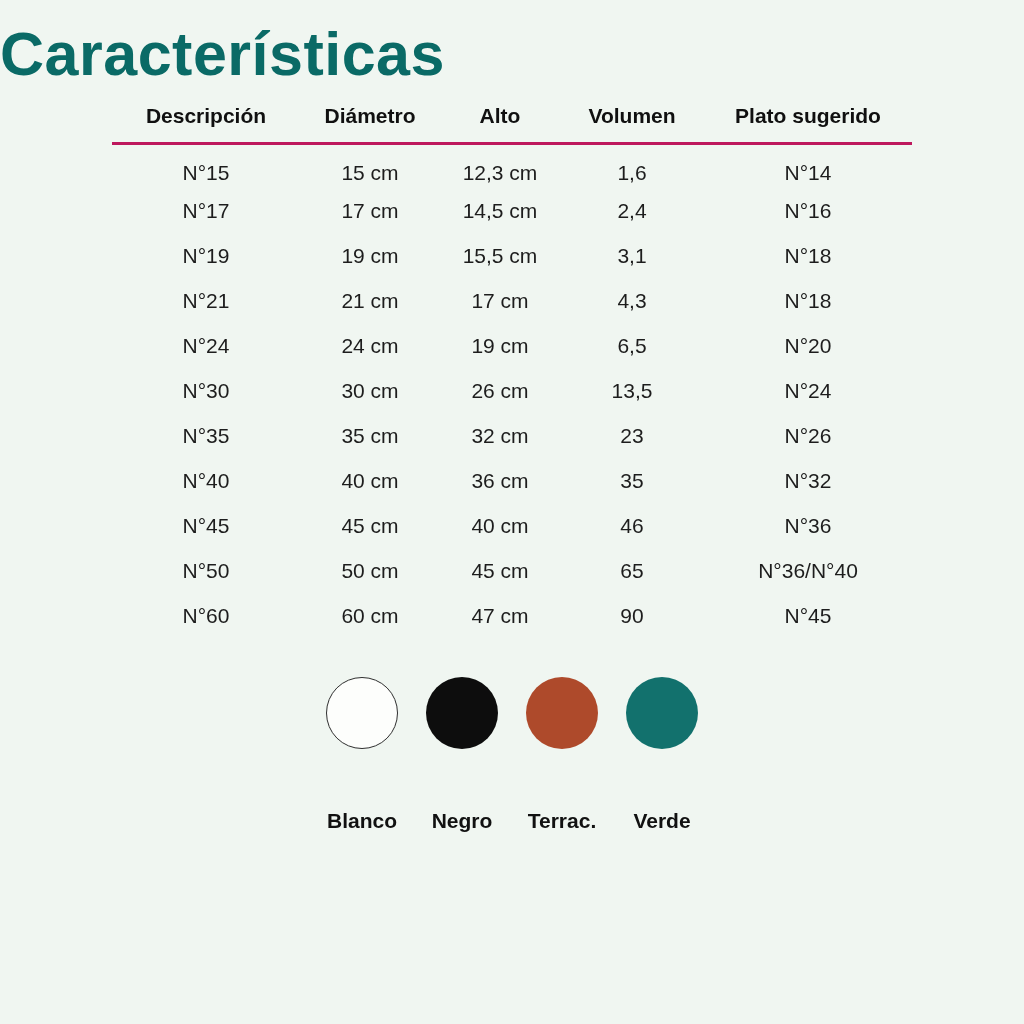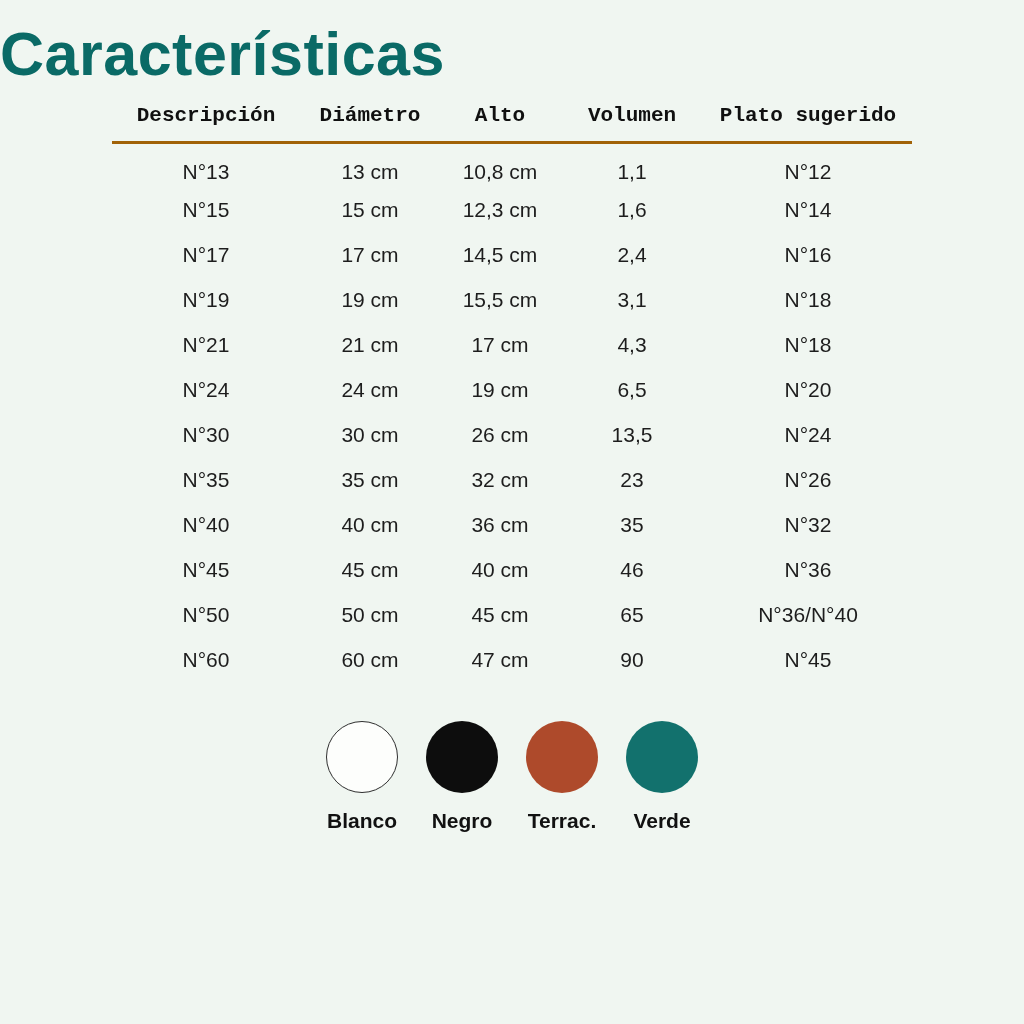--- a/index.html
+++ b/index.html
@@ -52,21 +52,21 @@
   .spec-table col.c4 { width: 18%; }
   .spec-table col.c5 { width: 26%; }
   .spec-table th {
     font-size: 21px;
     font-weight: bold;
     text-align: center;
     padding: 0 0 14px 0;
     color: #101010;
     white-space: nowrap;
   }
-  .spec-table thead tr { border-bottom: 3px solid #a16207; font-family: Liberation Mono, monospace; }
+  .spec-table thead tr { border-bottom: 3px solid #be185d; }
   .spec-table td {
     font-size: 21px;
     text-align: center;
     height: 45px;
     vertical-align: middle;
     color: #1d1d1d;
     white-space: nowrap;
   }
   .spec-table tbody tr:first-child td { padding-top: 12px; }
 
@@ -75,20 +75,21 @@
     margin-top: 38px;
     display: flex;
     justify-content: center;
     gap: 28px;
   }
   .legend-item {
     width: 72px;
     display: flex;
     flex-direction: column;
     align-items: center;
+    gap: 44px;
   }
   .swatch {
     width: 72px;
     height: 72px;
     border-radius: 50%;
   }
   .legend-label {
     margin-top: 16px;
     font-size: 21px;
     font-weight: bold;
@@ -116,27 +117,20 @@
       <tr id="thead-row">
           <th>Descripción</th>
           <th>Diámetro</th>
           <th>Alto</th>
           <th>Volumen</th>
           <th>Plato sugerido</th>
         </tr>
     </thead>
     <tbody id="tbody">
         <tr>
-          <td>N°13</td>
-          <td>13 cm</td>
-          <td>10,8 cm</td>
-          <td>1,1</td>
-          <td>N°12</td>
-        </tr>
-        <tr>
           <td>N°15</td>
           <td>15 cm</td>
           <td>12,3 cm</td>
           <td>1,6</td>
           <td>N°14</td>
         </tr>
         <tr>
           <td>N°17</td>
           <td>17 cm</td>
           <td>14,5 cm</td>

